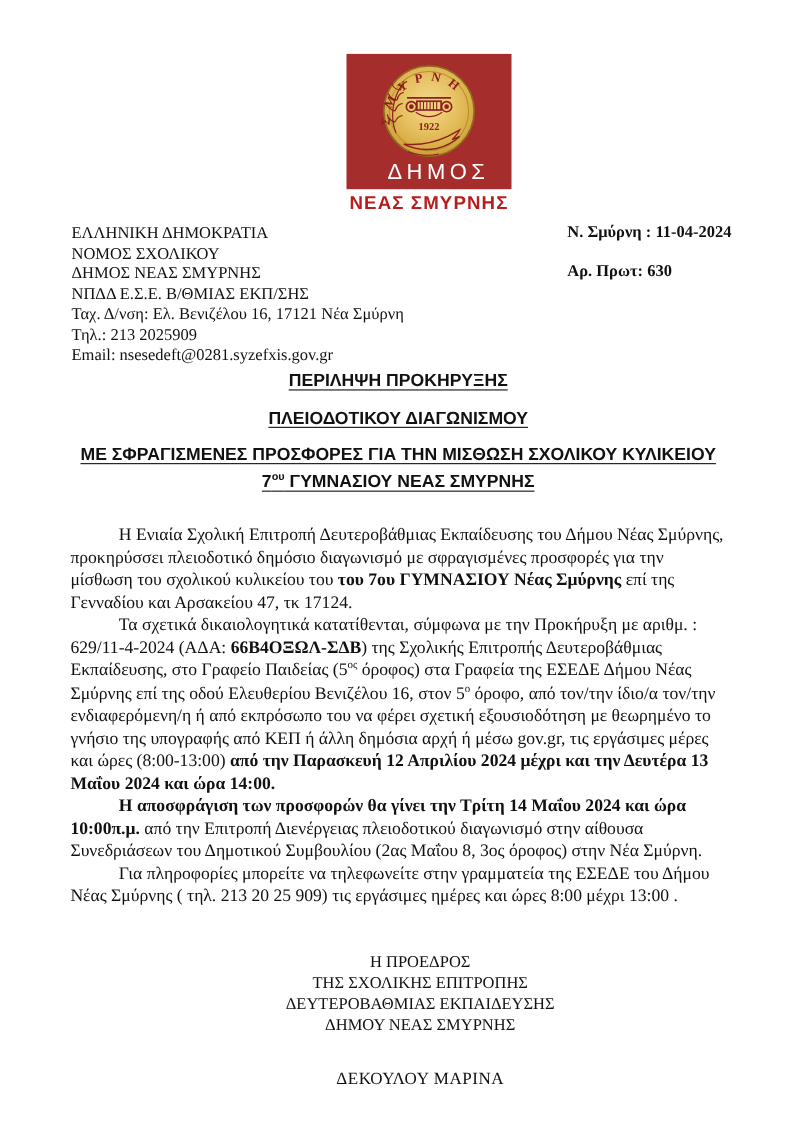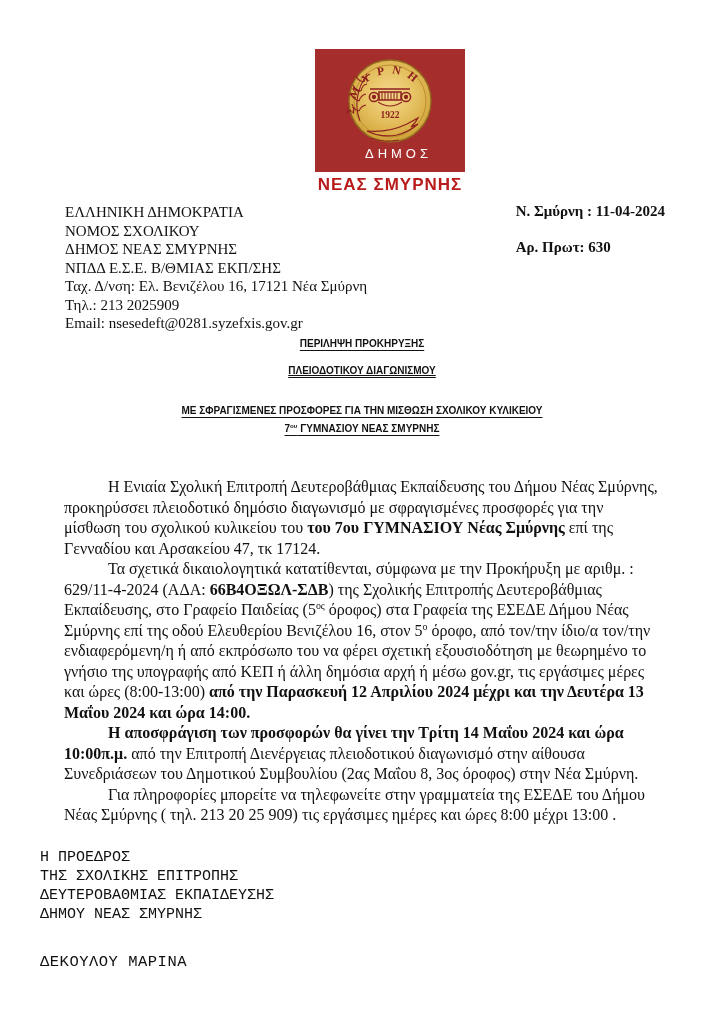--- a/index.html
+++ b/index.html
@@ -11,55 +11,55 @@
     font-family:"Liberation Serif", serif; color:#111;
   }
 
   
   .logo-block { position:absolute; top:49px; left:315px; width:150px; text-align:center; }
   .logo-square { position:relative; width:150px; height:123px; background:#A52E2C; }
   .logo-square svg { display:block; }
   .dimos-label {
     position:absolute; left:17px; right:0; top:97px;
     color:#ffffff; font-family:"Liberation Sans", sans-serif;
-    font-size:13px; letter-spacing:4px; font-weight:400;
+    font-size:20px; letter-spacing:4px; font-weight:400;
   }
   .logo-caption {
     margin-top:3px; color:#b91c1c; font-family:"Liberation Sans", sans-serif;
     font-weight:bold; font-size:17px; letter-spacing:1px; white-space:nowrap;
   }
 
   
   .header-row { position:absolute; top:203px; left:65px; width:600px; display:flex; justify-content:space-between; }
   .header-left { font-size:15px; line-height:18.5px; }
   .header-left .hline.b { font-weight:normal; }
   .header-right { font-size:15px; font-weight:bold; text-align:left; padding-top:0px; }
   .header-right .place-date { margin-bottom:19px; }
 
   
   .title-block {
     position:absolute; top:338px; left:0; width:724px; text-align:center;
     font-family:"Liberation Sans", sans-serif; font-weight:bold; color:#111;
   }
-  .title-line { font-size:10px; }
+  .title-line { font-size:16px; }
   .title-line .u { text-decoration:underline; text-underline-offset:3px; }
   .title-line.t0 { margin-bottom:16px; }
-  .title-line.t1 { margin-bottom:29px;text-decoration:underline; }
+  .title-line.t1 { margin-bottom:15px; }
   .title-line.t2 { margin-bottom:7px; }
   sup { vertical-align:super; font-size:0.62em; line-height:0; }
 
   
   .body-block { position:absolute; top:477px; left:64px; width:600px; font-size:16px; line-height:20.5px; }
   .body-block p { text-indent:44px; margin:0; }
   .body-block b { font-weight:bold; }
 
   
   .signature-block {
-    position:absolute; top:848px; left:40px; width:684px; 
-    font-size:15px; line-height:19px;font-family:Liberation Mono, monospace;
+    position:absolute; top:866px; left:40px; width:684px; text-align:center;
+    font-size:15px; line-height:19px;
   }
   .signature-name { margin-top:29px; font-size:15.5px; letter-spacing:0.5px; }
 </style>
 </head>
 <body>
 
 <div class="page">
 
   <div class="logo-block">
     <div class="logo-square">

